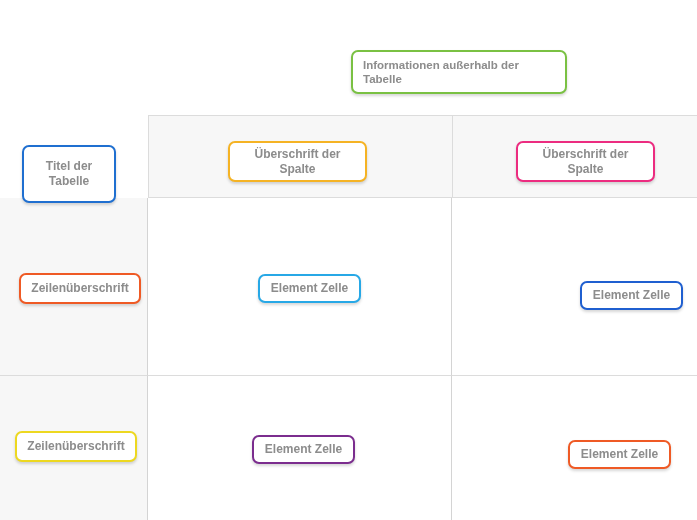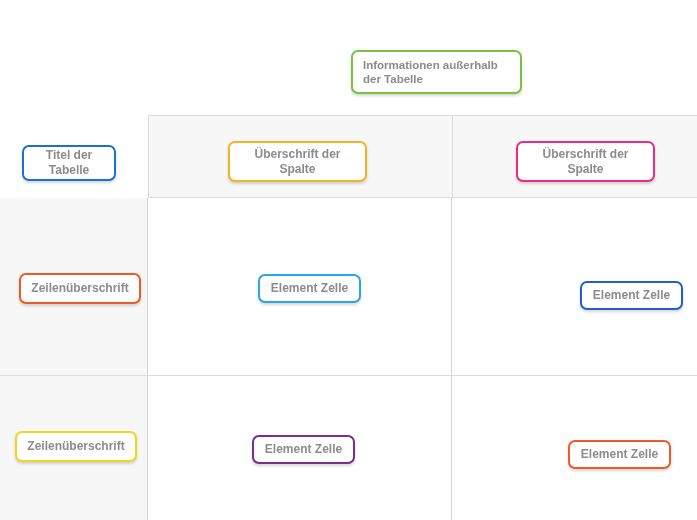--- a/index.html
+++ b/index.html
@@ -31,21 +31,21 @@
     justify-content: center;
     text-align: center;
     padding: 4px 8px;
     box-shadow: 0 2px 3px rgba(0,0,0,0.16);
   }
 
   
   #external-info {
     left: 351px;
     top: 50px;
-    width: 171px;
+    width: 216px;
     height: 44px;
     border-color: #7ac143;
     justify-content: flex-start;
     text-align: left;
     padding-left: 10px;
     font-size: 11.5px;
   }
 
   
   #table {
@@ -107,21 +107,21 @@
   #row-1 .cell.c2,
   #row-2 .cell.c2 { background: #ffffff; }
 
   #row-1 .cell { border-bottom: 1px solid #dcdcdc; }
 
   
   #title-box {
     left: 22px;
     top: 145px;
     width: 94px;
-    height: 36px;
+    height: 58px;
     border-color: #1f6fd0;
     font-size: 12px;
   }
   #col-head-1 {
     left: 228px;
     top: 141px;
     width: 139px;
     height: 41px;
     border-color: #f5b324;
   }

